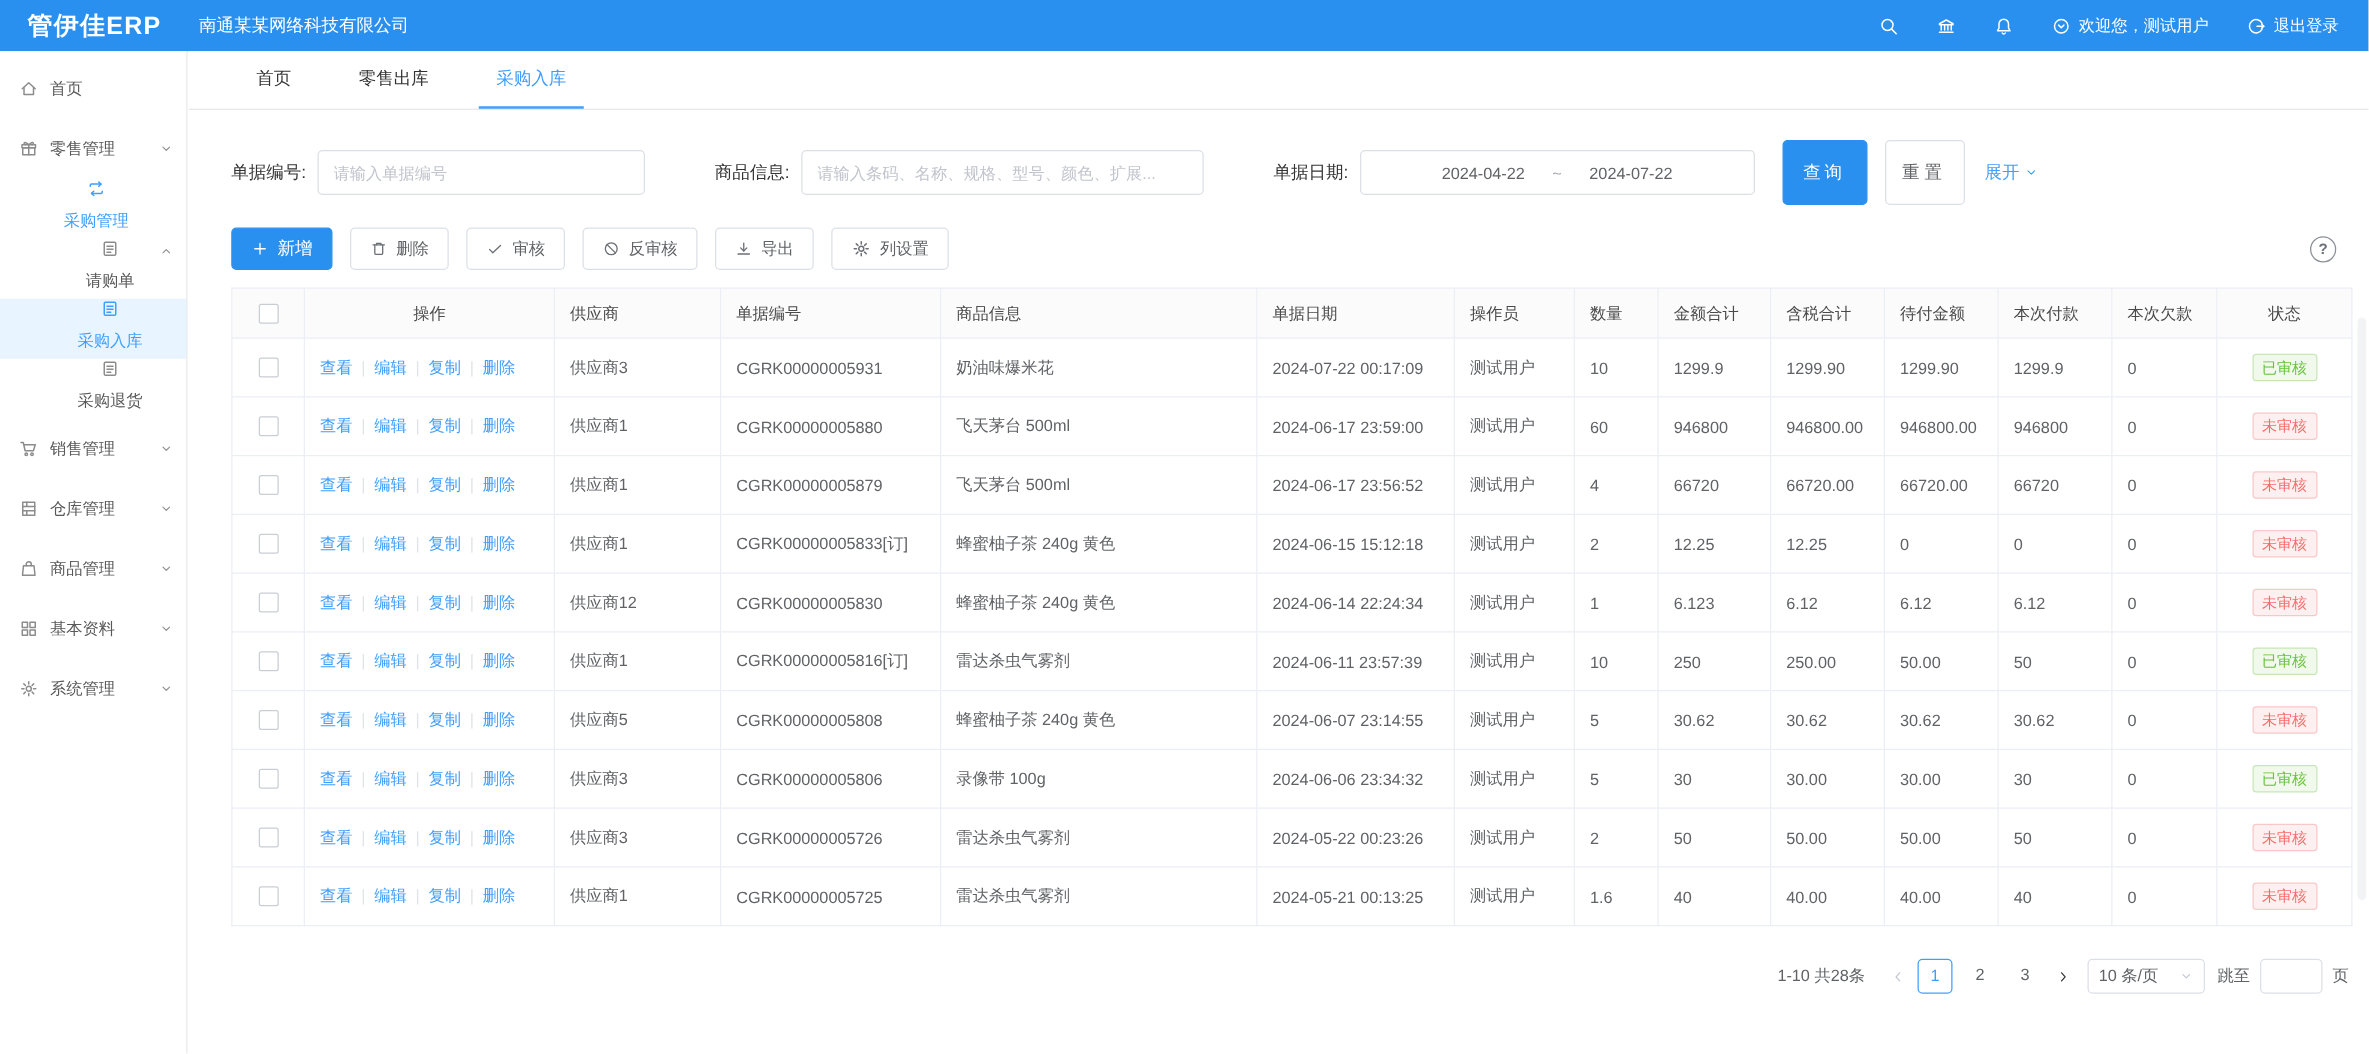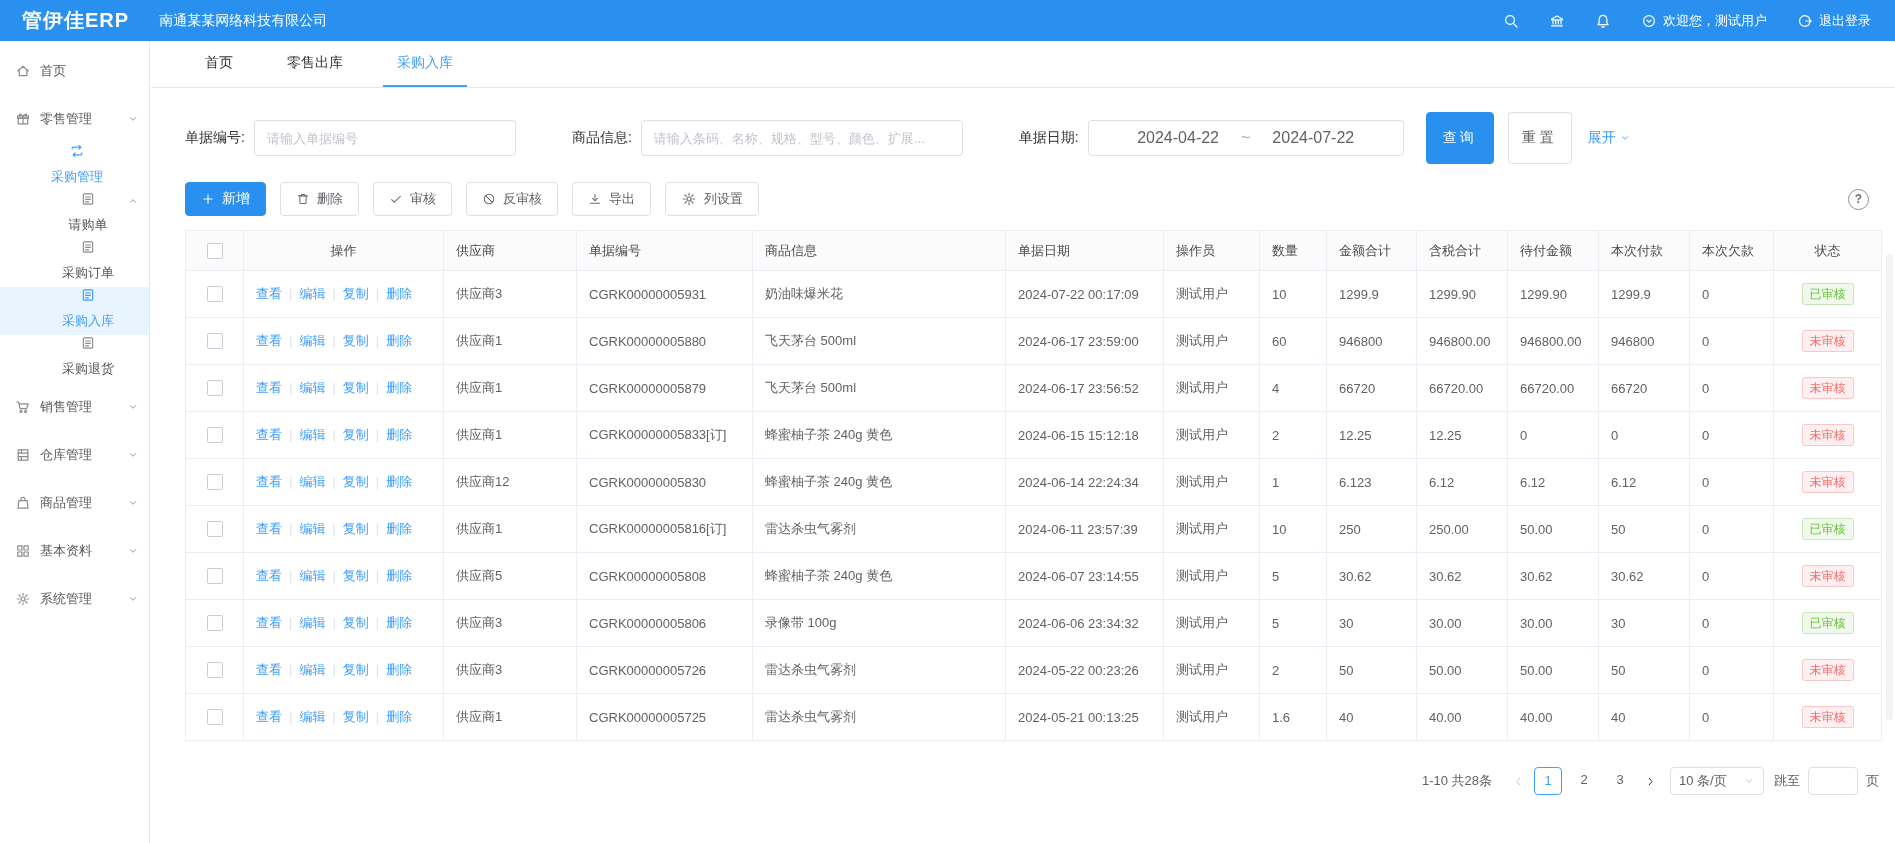--- a/index.html
+++ b/index.html
@@ -30,21 +30,21 @@
   .tabbar{height:46px;border-bottom:1px solid #e8e8e8;display:flex;align-items:stretch;padding-left:40px;gap:26px;}
   .tab{display:flex;align-items:center;padding:0 14px;font-size:14px;color:#333;border-bottom:2px solid transparent;box-sizing:border-box;cursor:pointer;}
   .tab.active{color:#409eff;border-bottom-color:#409eff;}
 
   
   .filters{display:flex;align-items:center;padding:24px 20px 0 34px;font-size:14px;color:#333;white-space:nowrap;}
   .f-label{margin-right:9px;}
   .f-gap{margin-left:56px;}
   .f-input{height:36px;border:1px solid #dcdfe6;border-radius:4px;padding:0 12px;font-size:13px;color:#606266;box-sizing:border-box;outline:none;}
   .f-input::placeholder{color:#c0c4cc;}
-  .date-box{width:316px;height:36px;border:1px solid #dcdfe6;border-radius:4px;display:flex;align-items:center;justify-content:center;gap:22px;font-size:16px;color:#606266;box-sizing:border-box;cursor:pointer;}
+  .date-box{width:316px;height:36px;border:1px solid #dcdfe6;border-radius:4px;display:flex;align-items:center;justify-content:center;gap:22px;font-size:13px;color:#606266;box-sizing:border-box;cursor:pointer;}
   .date-sep{color:#a8abb2;}
   .btn{height:52px;border-radius:4px;font-size:14px;cursor:pointer;box-sizing:border-box;}
   .btn-primary{background:#2a90ef;color:#fff;border:1px solid #2a90ef;padding:0 16px;margin-left:22px;letter-spacing:3px;}
   .btn-plain{background:#fff;border:1px solid #dcdfe6;color:#606266;padding:0 13px;margin-left:14px;letter-spacing:4px;}
   .expand-link{color:#409eff;margin-left:16px;font-size:14px;display:flex;align-items:center;gap:3px;cursor:pointer;}
 
   
   .actions{display:flex;align-items:center;padding:18px 26px 14px 34px;gap:14px;}
   .abtn{height:34px;display:inline-flex;align-items:center;gap:7px;border:1px solid #dcdfe6;background:#fff;color:#606266;border-radius:4px;padding:0 15px;font-size:13px;cursor:pointer;box-sizing:border-box;}
   .abtn .ic{color:#6b6f76;}
@@ -173,29 +173,20 @@
         </span>
       </div>
       <div class="nav-item sub">
         <span class="ic">
           <svg width="16" height="16" viewBox="0 0 16 16" fill="none" stroke="currentColor" stroke-width="1.2" stroke-linecap="round" stroke-linejoin="round">
             <rect x="3.4" y="2.8" width="9.2" height="10.4" rx="1"></rect>
             <path d="M5.6 6h4.8M5.6 8.4h4.8M5.6 10.8h3"></path>
           </svg>
         </span>
         <span>请购单</span>
-      </div>
-      <div class="nav-item sub">
-        <span class="ic">
-          <svg width="16" height="16" viewBox="0 0 16 16" fill="none" stroke="currentColor" stroke-width="1.2" stroke-linecap="round" stroke-linejoin="round">
-            <rect x="3.4" y="2.8" width="9.2" height="10.4" rx="1"></rect>
-            <path d="M5.6 6h4.8M5.6 8.4h4.8M5.6 10.8h3"></path>
-          </svg>
-        </span>
-        <span>采购订单</span>
       </div>
       <div class="nav-item sub active">
         <span class="ic">
           <svg width="16" height="16" viewBox="0 0 16 16" fill="none" stroke="currentColor" stroke-width="1.2" stroke-linecap="round" stroke-linejoin="round">
             <rect x="3.4" y="2.8" width="9.2" height="10.4" rx="1"></rect>
             <path d="M5.6 6h4.8M5.6 8.4h4.8M5.6 10.8h3"></path>
           </svg>
         </span>
         <span>采购入库</span>
       </div>

